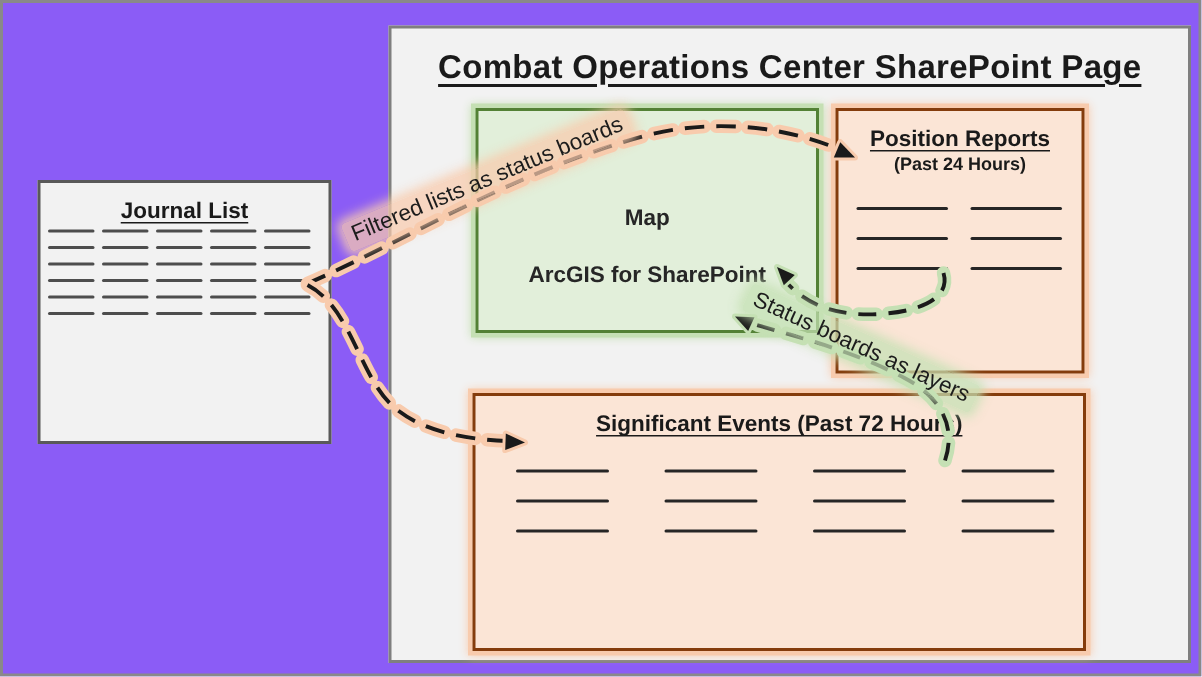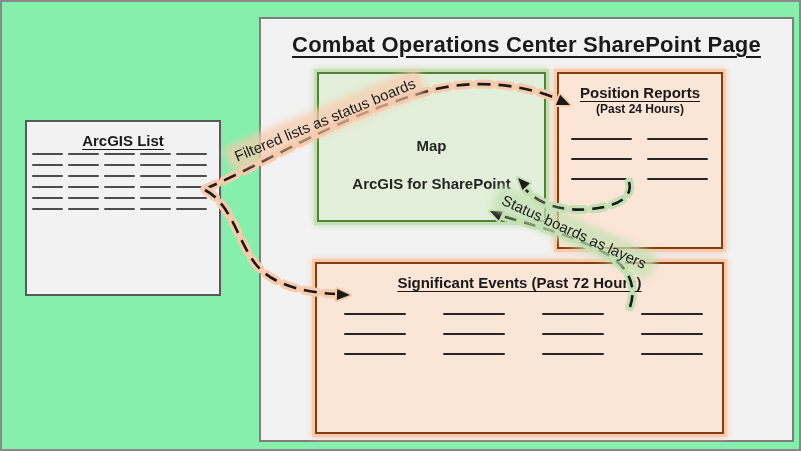--- a/index.html
+++ b/index.html
@@ -1,19 +1,19 @@
 <!DOCTYPE html>
 <html><head>
 <meta charset="utf-8">
 <style>
   html,body { margin:0; padding:0; background:#ffffff; }
   .stage {
     position:relative; width:801px; height:451px;
     box-sizing:border-box; border:2px solid #898989;
-    background:#86efac; overflow:hidden;
+    background:#8b5cf6; overflow:hidden;
     font-family:"Liberation Sans","DejaVu Sans",sans-serif;
     color:#1f1f1f;
   }
   
   .main-container {
     position:absolute; left:257px; top:15px; width:535px; height:425px;
     box-sizing:border-box; background:#f2f2f2; border:2px solid #7f7f7f;
   }
   .page-title {
     position:absolute; left:257px; top:30px; width:535px;
@@ -94,21 +94,21 @@
 </style>
 </head>
 <body>
 
 <div class="stage">
 
   <div class="main-container"></div>
   <div class="page-title">Combat Operations Center SharePoint Page</div>
 
   <div class="box journal-box">
-    <div class="box-title">ArcGIS List</div>
+    <div class="box-title">Journal List</div>
     <div class="line-grid journal-lines">
         <span></span>
         <span></span>
         <span></span>
         <span></span>
         <span></span>
         <span></span>
         <span></span>
         <span></span>
         <span></span>

